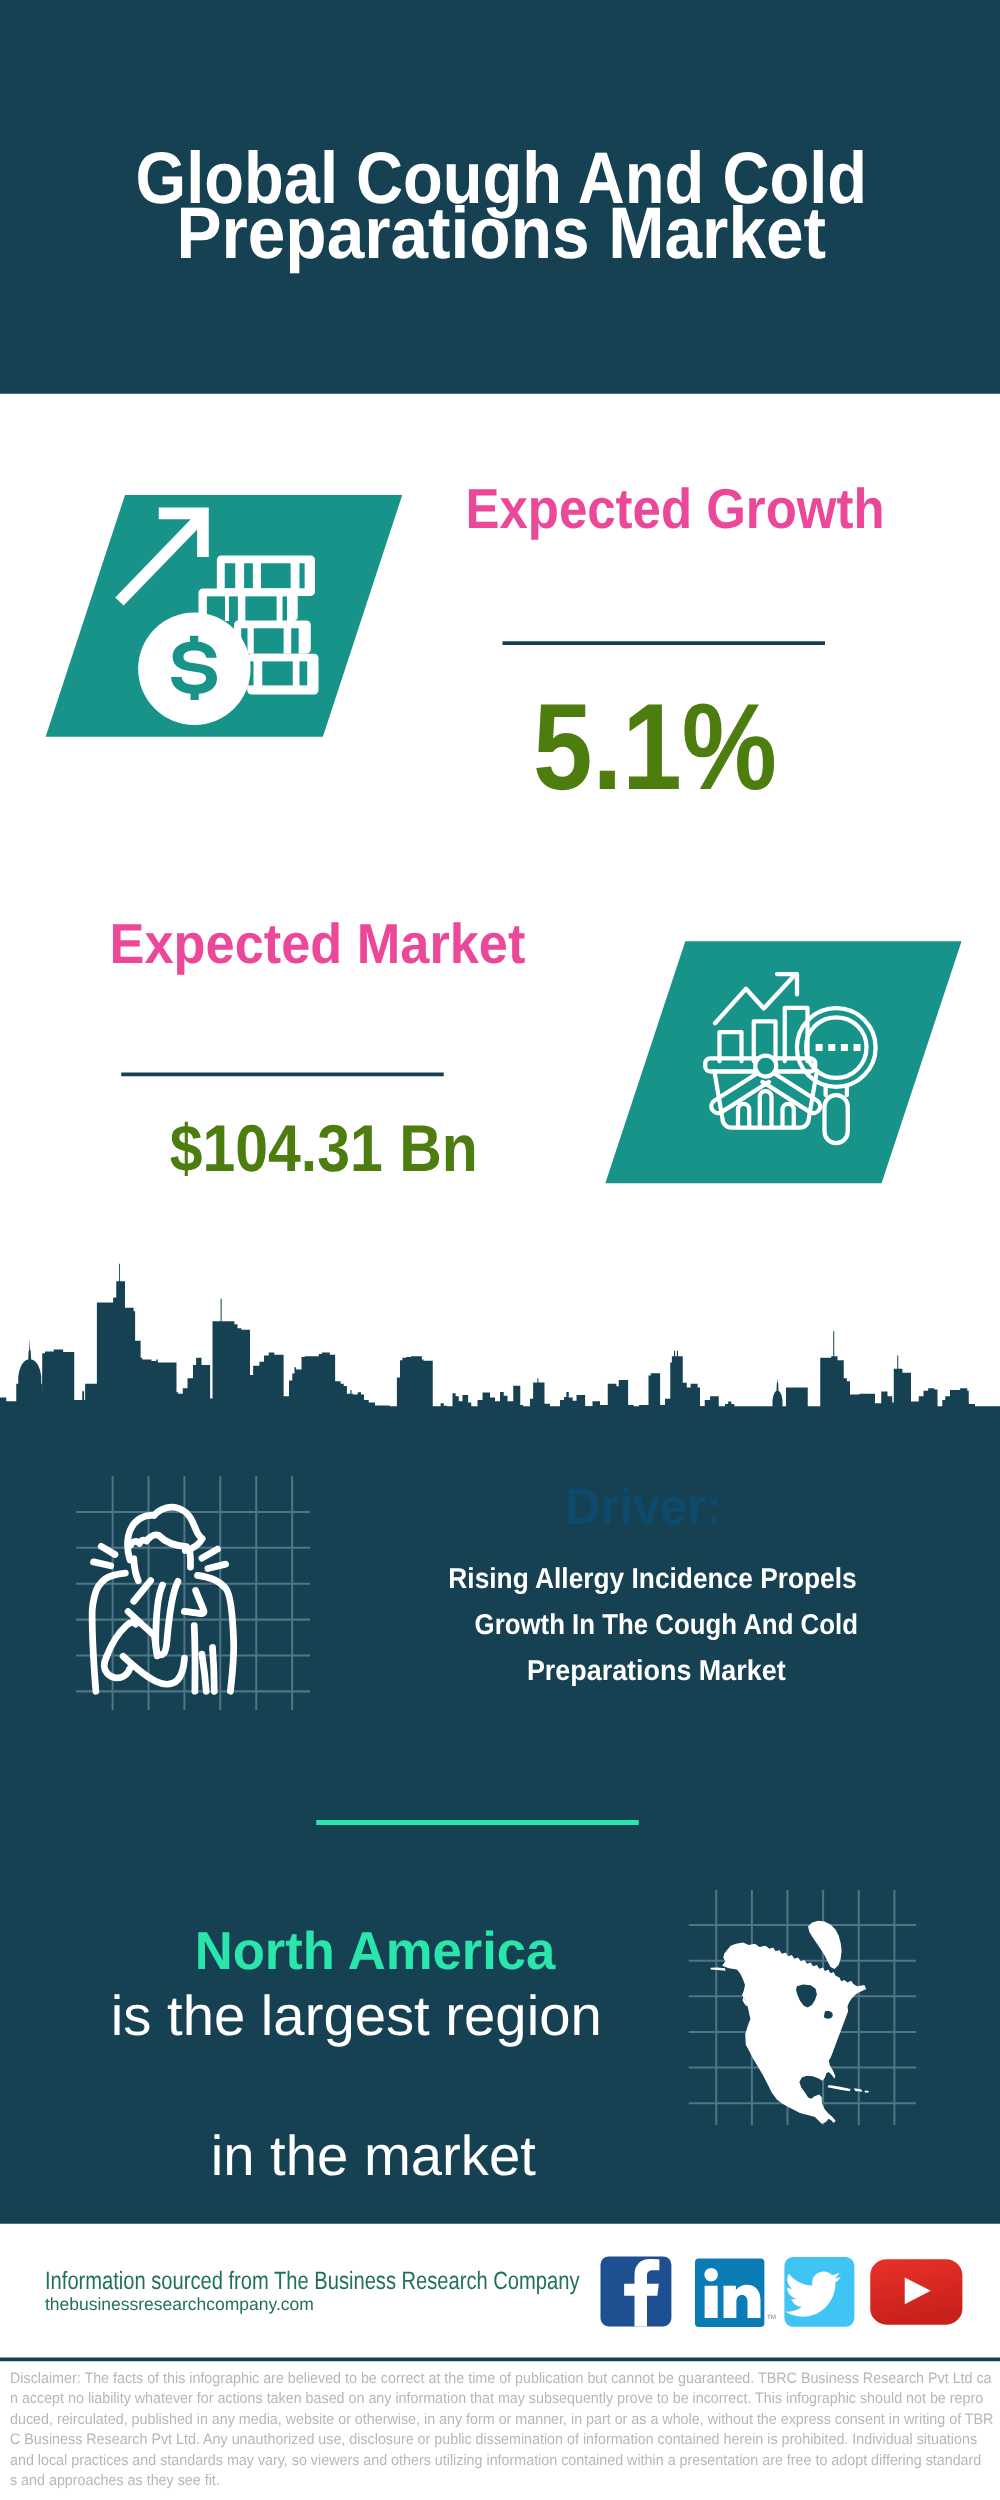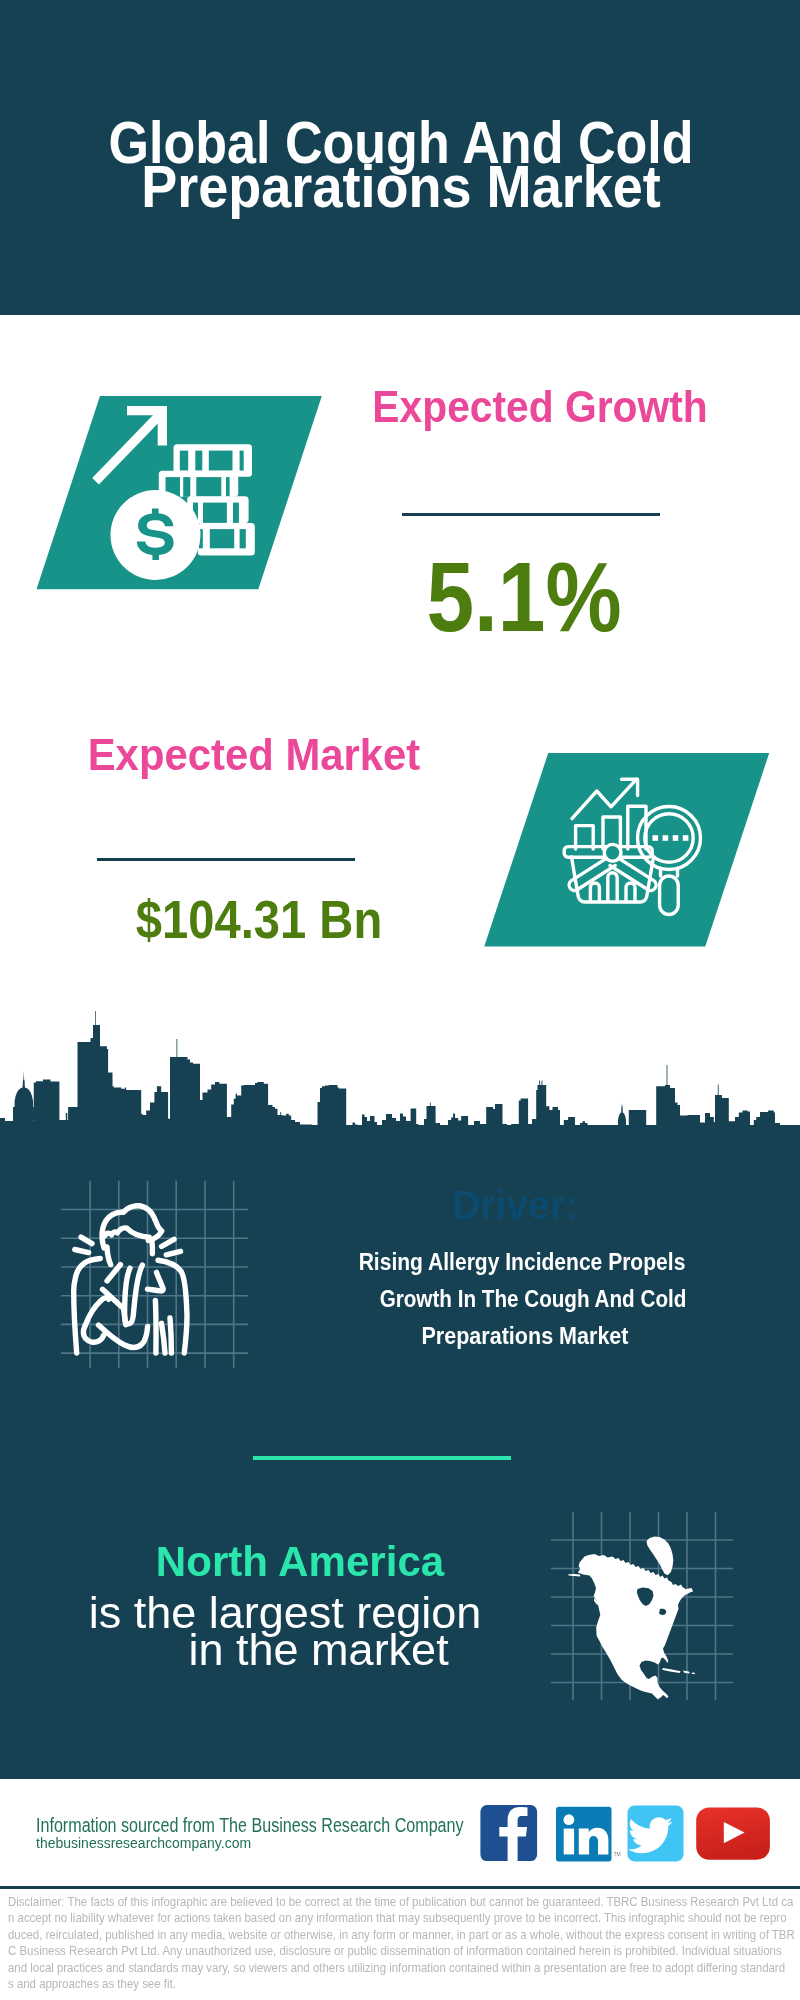--- a/index.html
+++ b/index.html
@@ -146,21 +146,21 @@
     <span style="transform:scaleX(0.898)">Growth In The Cough And Cold</span></div>
   <div class="tx dline" style="left:525px;top:1318.7px;">
     <span style="transform:scaleX(0.936)">Preparations Market</span></div>
 
   <div class="abs" style="left:253px;top:1456px;width:258px;height:4px;background:#2ae5ac;"></div>
 
   <div class="tx rhead" style="left:299.8px;top:1539.8px;">
     <span style="transform:scaleX(0.988)">North America</span></div>
   <div class="tx rline" style="left:285px;top:1589.5px;">
     <span style="transform:scaleX(1.0)">is the largest region</span></div>
-  <div class="tx rline" style="left:298.6px;top:1627px;margin-left:20px;">
+  <div class="tx rline" style="left:298.6px;top:1702px;">
     <span style="transform:scaleX(1.0)">in the market</span></div>
 
   <svg class="abs" style="left:545px;top:1505px;width:200px;height:200px;" viewBox="545 1505 200 200" xmlns="http://www.w3.org/2000/svg">
     <g stroke="#4e7686" stroke-width="1.6" fill="none">
       <path d="M573,1512 V1700  M601.5,1512 V1700  M630,1512 V1700  M658.5,1512 V1700  M687,1512 V1700  M715.5,1512 V1700"></path>
       <path d="M551,1540 H733  M551,1568.5 H733  M551,1597 H733  M551,1625.5 H733  M551,1654 H733  M551,1682.5 H733"></path>
     </g>
     <g fill="#ffffff">
       <path d="M 588.8,1554.9 L 584.5,1556.5 L 582.0,1559.5 L 579.6,1562.6 L 578.6,1566.0 L 580.2,1569.0 L 577.8,1572.5 L 583.0,1574.6 L 589.5,1575.6 L 592.0,1578.6 L 594.4,1583.6 L 596.0,1588.0 L 595.0,1592.5 L 593.6,1596.0 L 596.2,1600.0 L 598.2,1605.5 L 600.3,1615.1 L 598.2,1620.6 L 596.2,1627.5 L 596.6,1635.7 L 599.6,1641.2 L 602.4,1646.7 L 606.5,1653.6 L 610.6,1660.5 L 614.1,1667.4 L 617.5,1674.2 L 621.6,1679.7 L 626.4,1683.2 L 631.2,1685.9 L 635.4,1688.0 L 639.5,1690.1 L 643.6,1691.4 L 647.7,1692.4 L 651.9,1693.5 L 654.6,1696.2 L 657.4,1699.0 L 660.8,1697.6 L 662.9,1694.9 L 664.9,1696.2 L 667.0,1698.3 L 668.5,1696.6 L 666.0,1693.5 L 662.5,1690.6 L 659.5,1687.0 L 657.5,1682.5 L 657.5,1678.0 L 655.5,1675.5 L 652.0,1676.8 L 649.0,1679.0 L 646.5,1678.0 L 644.0,1674.0 L 641.0,1670.0 L 639.5,1665.5 L 641.5,1662.0 L 645.5,1660.5 L 650.0,1661.0 L 654.5,1662.5 L 658.0,1664.5 L 660.0,1662.0 L 661.0,1658.5 L 663.0,1657.5 L 665.5,1660.0 L 667.5,1663.0 L 668.3,1661.0 L 666.5,1656.5 L 664.0,1652.5 L 663.0,1648.5 L 665.0,1645.0 L 666.5,1641.0 L 668.0,1637.0 L 669.5,1633.0 L 671.0,1629.0 L 672.5,1625.0 L 674.0,1621.0 L 675.5,1617.0 L 677.0,1613.0 L 678.5,1609.0 L 678.0,1605.0 L 679.5,1601.5 L 681.5,1598.5 L 684.0,1596.0 L 687.0,1594.0 L 690.0,1592.5 L 693.0,1591.0 L 689.0,1590.0 L 685.5,1589.0 L 682.5,1587.0 L 681.0,1584.5 L 678.0,1586.0 L 675.5,1584.0 L 673.0,1585.0 L 671.5,1582.0 L 668.5,1580.5 L 667.0,1577.5 L 664.5,1578.5 L 662.5,1575.5 L 660.0,1577.0 L 658.5,1574.0 L 655.5,1575.0 L 653.5,1572.0 L 650.5,1573.0 L 648.5,1570.0 L 645.5,1571.0 L 643.5,1568.0 L 640.5,1569.0 L 638.5,1566.0 L 635.5,1567.0 L 633.5,1564.0 L 630.5,1565.0 L 628.5,1562.0 L 625.5,1563.0 L 623.5,1560.0 L 620.5,1561.0 L 618.5,1558.0 L 615.5,1559.0 L 612.5,1556.5 L 607.5,1557.5 L 604.0,1555.0 L 599.0,1556.0 L 594.5,1554.0 Z"></path>
       <path d="M 646.5,1541.1 L 649.7,1537.9 L 654.6,1536.6 L 659.5,1537.1 L 664.4,1539.5 L 668.4,1543.6 L 670.9,1548.4 L 672.5,1554.1 L 673.3,1560.6 L 672.5,1567.1 L 670.9,1572.0 L 667.6,1575.2 L 664.4,1573.6 L 661.9,1568.7 L 659.5,1563.9 L 656.3,1559.0 L 653.0,1554.1 L 649.7,1549.2 L 647.3,1545.2 Z"></path>

